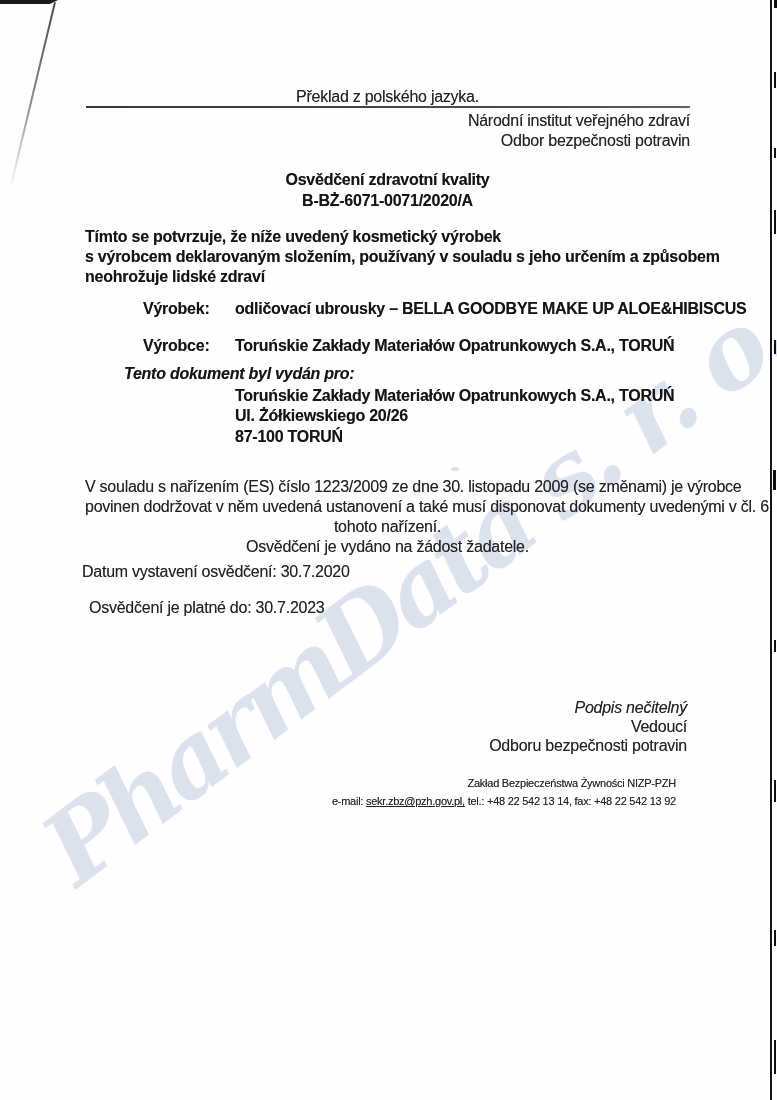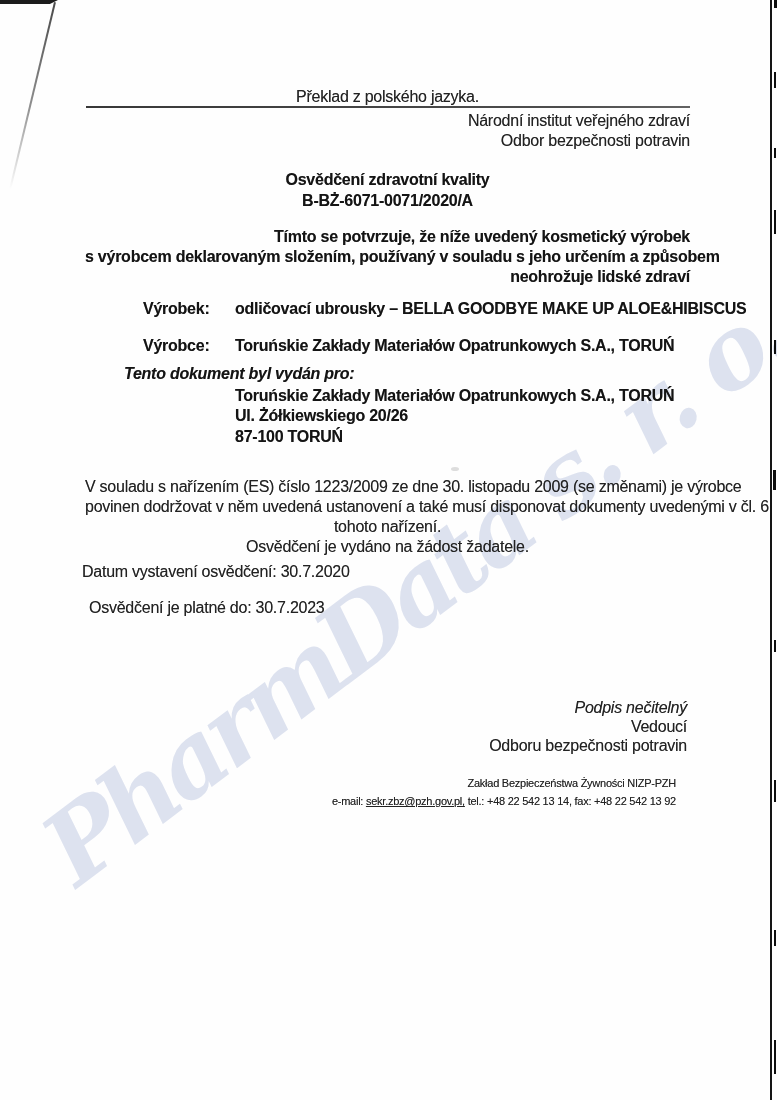--- a/index.html
+++ b/index.html
@@ -30,21 +30,21 @@
     z-index:1;
   }
   .content-layer{position:absolute;inset:0;z-index:2;}
 
   
   .t-note{left:85px;top:87px;width:605px;text-align:center;}
   .rule{left:86px;top:106px;width:604px;height:2px;
         background:linear-gradient(to right,#383838,#4d4d4d 80%,#636363);}
   .letterhead{left:88px;top:111px;width:602px;text-align:right;}
   .doc-title{left:85px;top:170px;width:605px;text-align:center;line-height:20.5px;}
-  .statement{left:85px;top:227px;width:605px;text-align:right;}
+  .statement{left:85px;top:227px;width:605px;text-align:left;}
   .field-row{left:143px;display:flex;}
   .field-row .lbl{flex:0 0 92px;width:92px;}
   .row-vyrobek{top:299px;}
   .row-vyrobce{top:336px;}
   .issued-label{left:124px;top:364px;font-style:italic;}
   .issued-lines{left:235px;top:386px;line-height:20.4px;}
   .regulation{left:85px;top:477px;width:605px;text-align:center;}
   .date-line1{left:82px;top:562px;}
   .date-line2{left:89px;top:598px;}
   .signature{left:85px;top:653px;width:602px;text-align:right;line-height:19.2px;}

